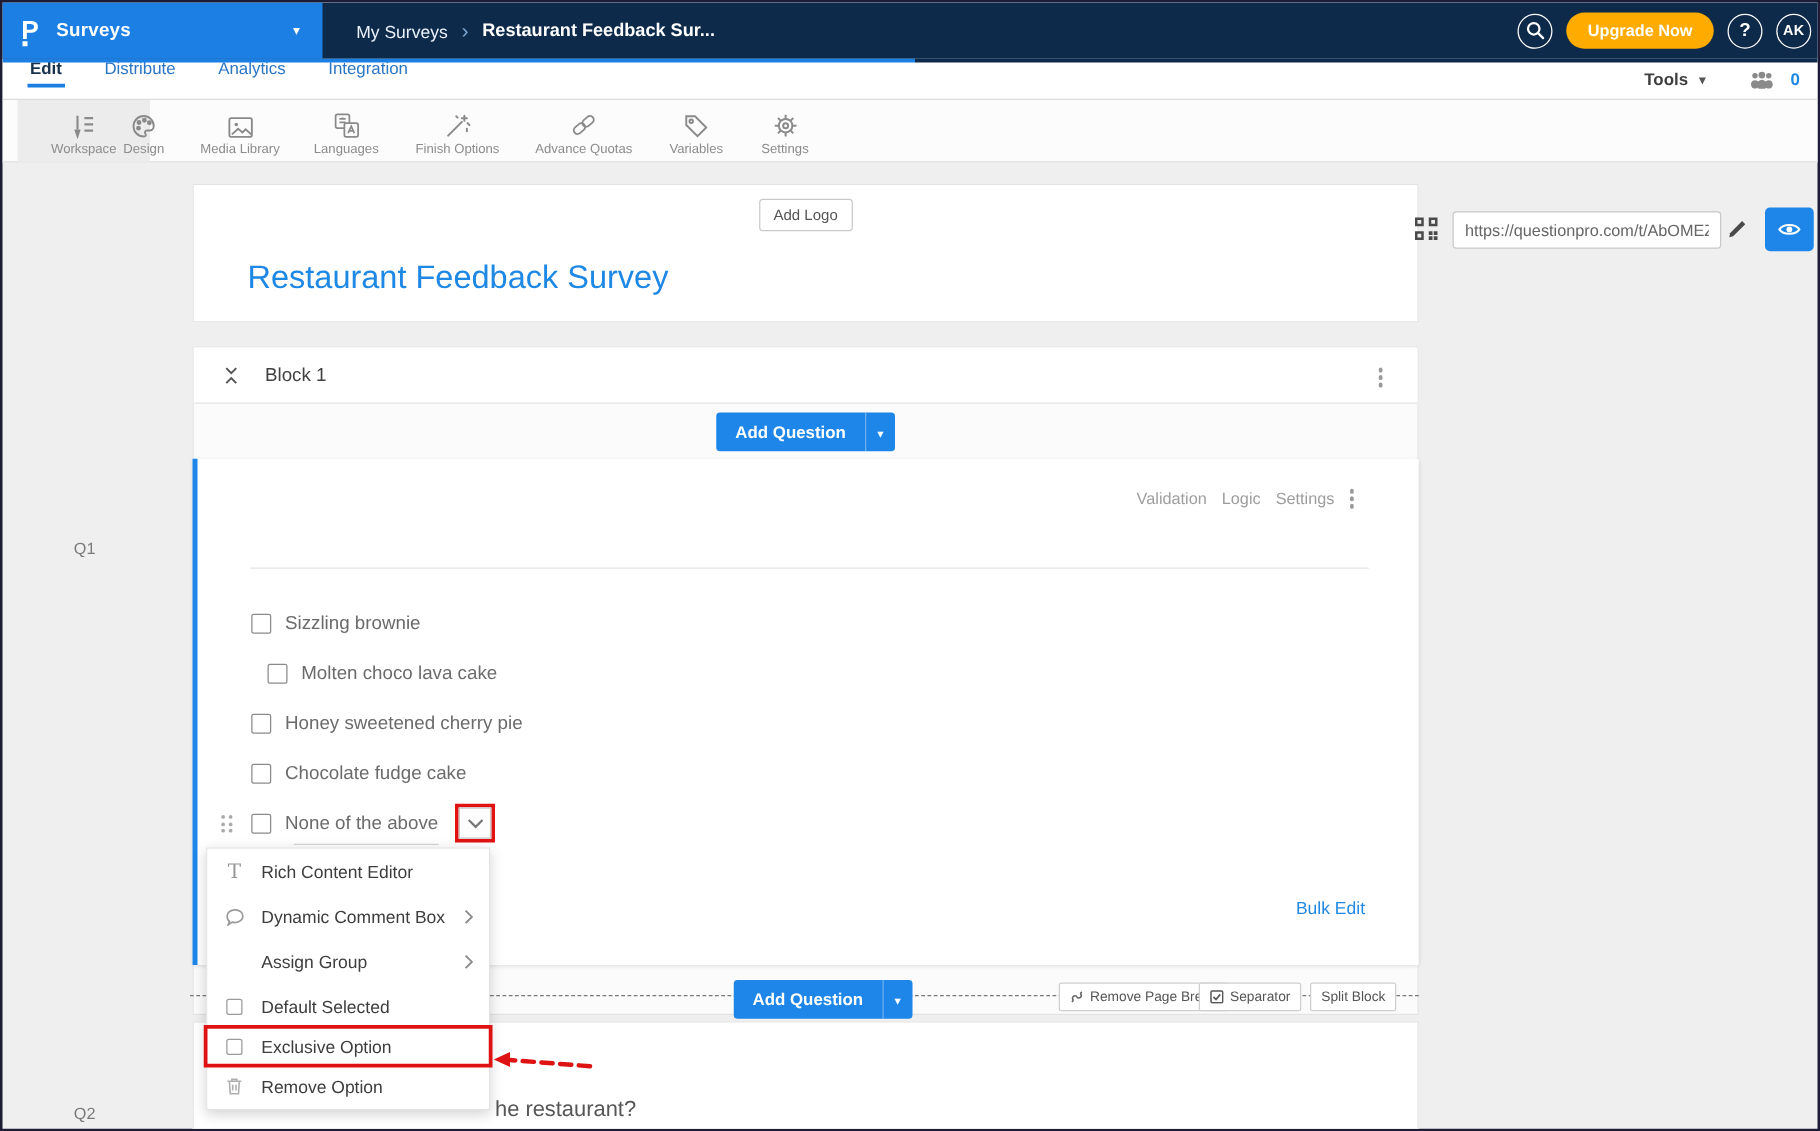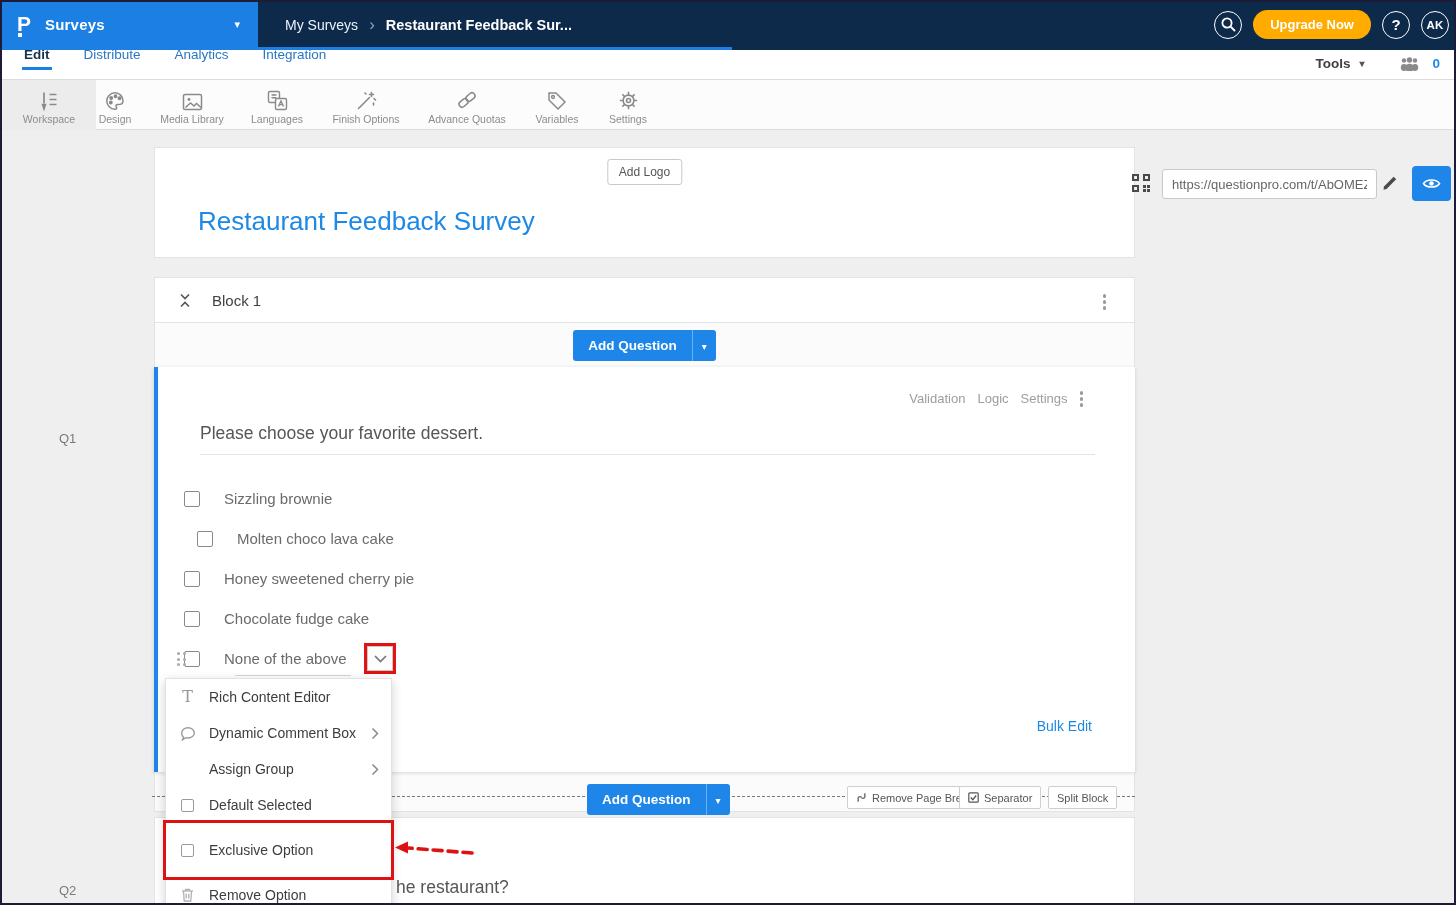--- a/index.html
+++ b/index.html
@@ -79,21 +79,21 @@
                 display:flex; align-items:center; }
 
   
   .qregion { position:absolute; left:152px; top:365px; width:981px; height:405px; background:#fff;
              border-left:4px solid #1d86e8; box-shadow:0 1px 4px rgba(0,0,0,.14); z-index:2; }
   .qmeta { position:absolute; right:52px; top:24px; display:flex; gap:12px; align-items:center;
            color:#9d9d9d; font-size:13px; }
   .qmeta span { cursor:pointer; }
   .qtext { position:absolute; left:42px; top:56px; font-size:17.5px; color:#565656; }
   .qdivider { position:absolute; left:42px; right:40px; top:87px; border-top:1px solid #e4e4e4; }
-  .opt { position:absolute; left:26px; display:flex; align-items:center; gap:24px; }
+  .opt { position:absolute; left:43px; display:flex; align-items:center; gap:11px; }
   .cbx { width:16px; height:16px; border:1.5px solid #8a8a8a; border-radius:2px; background:#fff; cursor:pointer; }
   .opt-label { font-size:15px; color:#6b6b6b; }
   .handle { position:absolute; left:19px; top:285px; display:grid; grid-template-columns:3px 3px; gap:2.5px; cursor:grab; }
   .handle i { width:3px; height:3px; border-radius:50%; background:#aaa; }
   .ans-underline { position:absolute; left:77px; top:308px; width:116px; border-bottom:1px solid #d5d5d5; }
   .chev-red { position:absolute; left:206px; top:276px; border:3px solid #e01212; background:#fff; z-index:9; }
   .chev-btn { width:26px; height:25px; background:#fdfdfd; border:1px solid #c8c8c8;
               display:flex; align-items:center; justify-content:center; cursor:pointer; }
   .bulk { position:absolute; right:43px; top:351px; color:#1e88e5; font-size:14px; cursor:pointer; }
 
@@ -109,21 +109,21 @@
   .q2card { position:absolute; left:152px; top:815px; width:981px; height:89px; background:#fff;
             border:1px solid #e3e3e3; }
   .q2text { position:absolute; left:241px; top:59px; font-size:17.5px; color:#565656; }
 
   
   .menu { position:absolute; left:163px; top:676px; width:227px; background:#fff;
           border:1px solid #e2e2e2; box-shadow:0 3px 10px rgba(0,0,0,.18); z-index:10; }
   .mitem { height:36px; display:flex; align-items:center; padding:0 12px 0 13px; gap:13px;
            font-size:14px; color:#3d3d3d; cursor:pointer; background:#fff; }
   .mitem .micon { width:17px; display:flex; justify-content:center; align-items:center; }
-  .mitem.highlight { box-shadow:0 0 0 3px #de1212; position:relative; z-index:11; height:54px; }
+  .mitem.highlight { box-shadow:0 0 0 3px #de1212; position:relative; z-index:11; height:28px; }
   .mcbx { width:13px; height:13px; border:1.5px solid #9a9a9a; border-radius:2px; }
   .msub { margin-left:auto; display:flex; align-items:center; }
   .rt-glyph { font-family:"DejaVu Serif", serif; font-size:16px; color:#979797; line-height:1; }
 
   .arrow-svg { position:absolute; left:392px; top:836px; z-index:12; }
 </style>
 </head>
 <body>
 
 <div id="frame">
@@ -175,21 +175,21 @@
           <ellipse cx="5" cy="11.5" rx="3.2" ry="3.4"></ellipse>
             <ellipse cx="16" cy="11.5" rx="3.2" ry="3.4"></ellipse>
           <ellipse cx="10.5" cy="12" rx="3.9" ry="4.2"></ellipse>
         </g>
       </svg>
       <span class="collab-count">0</span>
     </div>
   </nav>
 
   <div class="toolbar">
-    <div class="tool active" style="left:0;width:94px;">
+    <div class="tool active" style="left:12px;width:106px;">
       <div class="ticon">
         <svg width="24" height="22" viewBox="0 0 24 22">
             <g stroke="#8a8a8a" stroke-width="1.7" fill="none">
           <path d="M7 2.5v11"></path>
               <path d="M5.6 14.5l1.4 4.2 1.4-4.2z" fill="#8a8a8a"></path>
           <path d="M12.5 4.5h7M12.5 9.5h7M12.5 14.5h7"></path>
             </g>
           </svg>
       </div>
       <div class="tlabel">Workspace</div>
@@ -341,21 +341,20 @@
     <div class="qmeta">
       <span>Validation</span>
       <span>Logic</span>
       <span>Settings</span>
       <span class="kebab">
           <i></i>
           <i></i>
           <i></i>
         </span>
     </div>
-    <div class="qtext">Please choose your favorite dessert.</div>
     <div class="qdivider"></div>
 
     <div class="opt" style="top:123px;">
       <span class="cbx"></span>
       <span class="opt-label">Sizzling brownie</span>
     </div>
     <div class="opt" style="top:163px;padding-left:13px;">
       <span class="cbx"></span>
       <span class="opt-label">Molten choco lava cake</span>
     </div>

